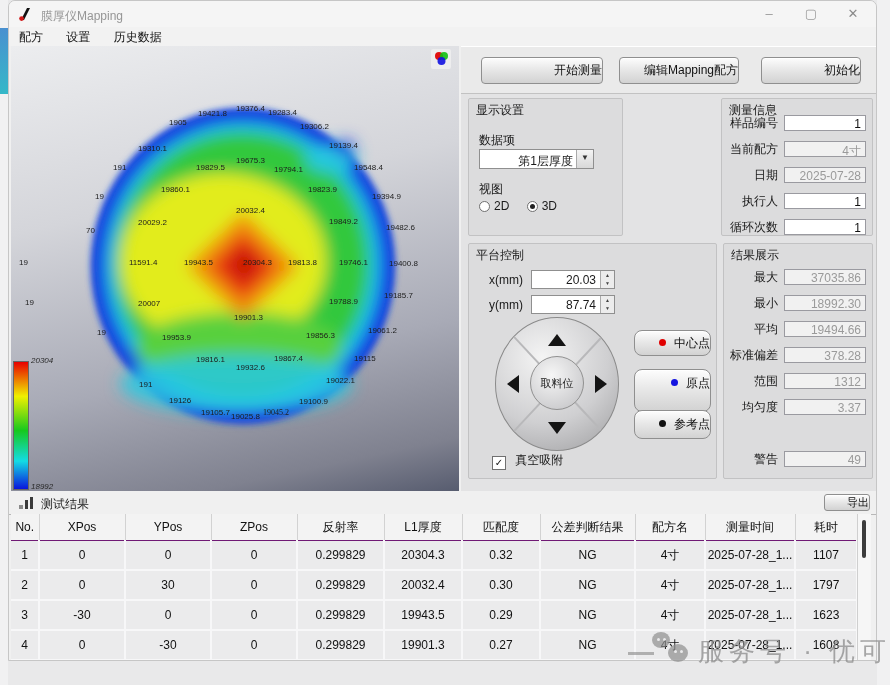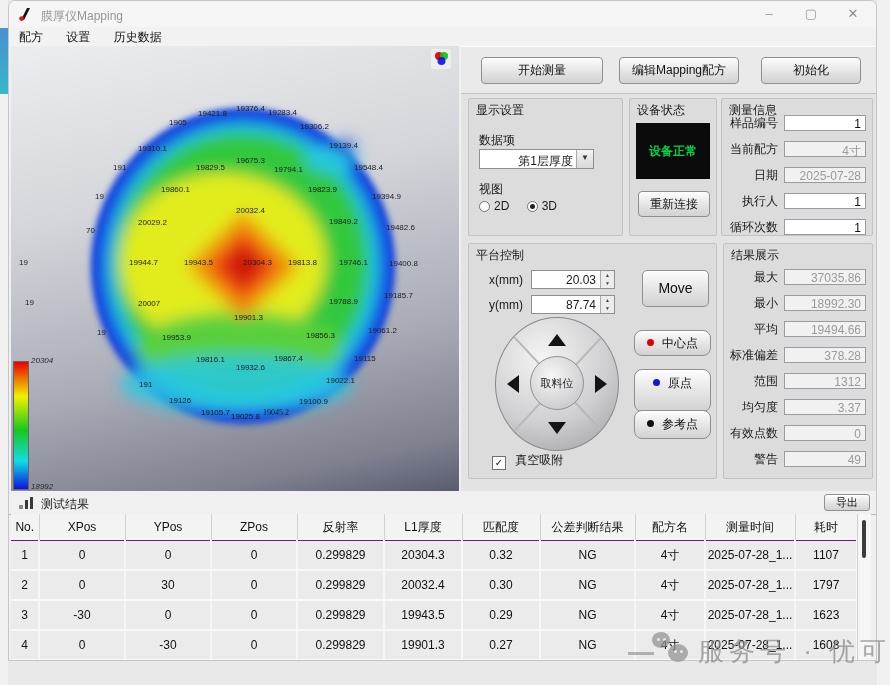--- a/index.html
+++ b/index.html
@@ -28,21 +28,21 @@
   #colorbar{left:2px;top:315px;width:14px;height:127px;border:1px solid #666;
     background:linear-gradient(180deg,#e80000 0%,#f0f000 27%,#16c81e 54%,#14dce4 78%,#0a14dc 100%);}
   .cbar-label{font-size:8px;font-style:italic;color:#2a2a2a;}
   #cbar-max{left:20px;top:310px;} #cbar-min{left:20px;top:436px;}
   #rgb-icon{left:420px;top:3px;width:20px;height:20px;background:#ededee;border-radius:2px;}
   
   #panel{left:452px;top:45px;width:415px;height:445px;background:#e3e3e4;}
   #btnrow{left:452px;top:45px;width:415px;height:47px;background:#eaeaea;
           border-bottom:1px solid #c2c2c2;box-shadow:0 1px 0 #fff inset;}
   .gbtn{background:linear-gradient(180deg,#fdfdfd,#e8e8e8 45%,#d2d2d2);border:1px solid #8f8f8f;
-        border-radius:4px;box-sizing:border-box;text-align:center;color:#111;
+        border-radius:4px;box-sizing:border-box;text-align:right;color:#111;
         box-shadow:0 1px 0 #fff inset;}
   .toolbtn{top:56px;height:27px;line-height:25px;font-size:12px;}
   #btn-start{left:472px;width:122px;} #btn-edit{left:610px;width:120px;} #btn-init{left:752px;width:100px;}
   .groupbox{background:#dcdcdd;border:1px solid #c2c2c3;border-radius:2px;box-sizing:border-box;}
   .gb-title{position:absolute;left:7px;top:3px;font-size:12px;color:#1a1a1a;}
   #gb-display{left:459px;top:97px;width:155px;height:138px;}
   #gb-device{left:620px;top:97px;width:88px;height:138px;}
   #gb-measure{left:712px;top:97px;width:152px;height:138px;}
   #gb-platform{left:459px;top:242px;width:249px;height:236px;}
   #gb-results{left:714px;top:242px;width:150px;height:236px;}
@@ -190,21 +190,21 @@
           <span class="maplabel" style="left: 102px; top: 117px;">191</span>
           <span class="maplabel" style="left: 150px; top: 139px;">19860.1</span>
           <span class="maplabel" style="left: 297px; top: 139px;">19823.9</span>
           <span class="maplabel" style="left: 361px; top: 146px;">19394.9</span>
           <span class="maplabel" style="left: 84px; top: 146px;">19</span>
           <span class="maplabel" style="left: 127px; top: 172px;">20029.2</span>
           <span class="maplabel" style="left: 225px; top: 160px;">20032.4</span>
           <span class="maplabel" style="left: 318px; top: 171px;">19849.2</span>
           <span class="maplabel" style="left: 375px; top: 177px;">19482.6</span>
           <span class="maplabel" style="left: 75px; top: 180px;">70</span>
-          <span class="maplabel" style="left: 118px; top: 212px;">19944.7</span>
+          <span class="maplabel" style="left: 118px; top: 212px;">11591.4</span>
           <span class="maplabel" style="left: 173px; top: 212px;">19943.5</span>
           <span class="maplabel" style="left: 232px; top: 212px;">20304.3</span>
           <span class="maplabel" style="left: 277px; top: 212px;">19813.8</span>
           <span class="maplabel" style="left: 328px; top: 212px;">19746.1</span>
           <span class="maplabel" style="left: 378px; top: 213px;">19400.8</span>
           <span class="maplabel" style="left: 8px; top: 212px;">19</span>
           <span class="maplabel" style="left: 127px; top: 253px;">20007</span>
           <span class="maplabel" style="left: 318px; top: 251px;">19788.9</span>
           <span class="maplabel" style="left: 373px; top: 245px;">19185.7</span>
           <span class="maplabel" style="left: 223px; top: 267px;">19901.3</span>
@@ -250,27 +250,20 @@
         <span id="combo-value">第1层厚度</span>
         <span id="combo-btn">▼</span>
       </div>
       <span class="abs" id="lbl-view">视图</span>
       <div class="radio-row">
         <span class="radio"></span><span class="radio-label">2D</span>
         <span class="radio sel"></span><span class="radio-label">3D</span>
       </div>
     </div>
 
-    <div class="abs groupbox" id="gb-device">
-      <span class="gb-title">设备状态</span>
-      <div id="status-box">
-        <span id="status-text">设备正常</span>
-      </div>
-      <div class="gbtn" id="btn-reconnect">重新连接</div>
-    </div>
 
     <div class="abs groupbox" id="gb-measure">
       <span class="gb-title">测量信息</span>
       <div class="frow" style="top:15px">
           <span class="flabel">样品编号</span>
           <span class="field">1</span>
         </div>
       <div class="frow" style="top:41px">
           <span class="flabel">当前配方</span>
           <span class="field ro">4寸</span>
@@ -294,21 +287,20 @@
       <span class="axis-label" style="top:29px">x(mm)</span>
       <div class="spin" style="top:26px">
         <span class="spin-val">20.03</span>
         <span class="spin-btns">▲<br>▼</span>
       </div>
       <span class="axis-label" style="top:54px">y(mm)</span>
       <div class="spin" style="top:51px">
         <span class="spin-val">87.74</span>
         <span class="spin-btns">▲<br>▼</span>
       </div>
-      <div class="gbtn" id="btn-move">Move</div>
 
       <div id="pad">
         <div class="pad-line" id="pad-l1"></div>
         <div class="pad-line" id="pad-l2"></div>
       </div>
       <div class="tri" id="pad-up"></div>
       <div class="tri" id="pad-down"></div>
       <div class="tri" id="pad-left"></div>
       <div class="tri" id="pad-right"></div>
       <div id="pad-center">取料位</div>
@@ -341,24 +333,20 @@
           <span class="flabel">标准偏差</span>
           <span class="field ro">378.28</span>
         </div>
       <div class="frow" style="top:128px">
           <span class="flabel">范围</span>
           <span class="field ro">1312</span>
         </div>
       <div class="frow" style="top:154px">
           <span class="flabel">均匀度</span>
           <span class="field ro">3.37</span>
-        </div>
-      <div class="frow" style="top:180px">
-          <span class="flabel">有效点数</span>
-          <span class="field ro">0</span>
         </div>
       <div class="frow" style="top:206px">
           <span class="flabel">警告</span>
           <span class="field ro">49</span>
         </div>
     </div>
 
     <div class="abs" id="tr-bar">
       <span class="abs" id="tr-icon">
         <i style="left:0;height:4px;width:4px;background:#8a8a8a"></i>

